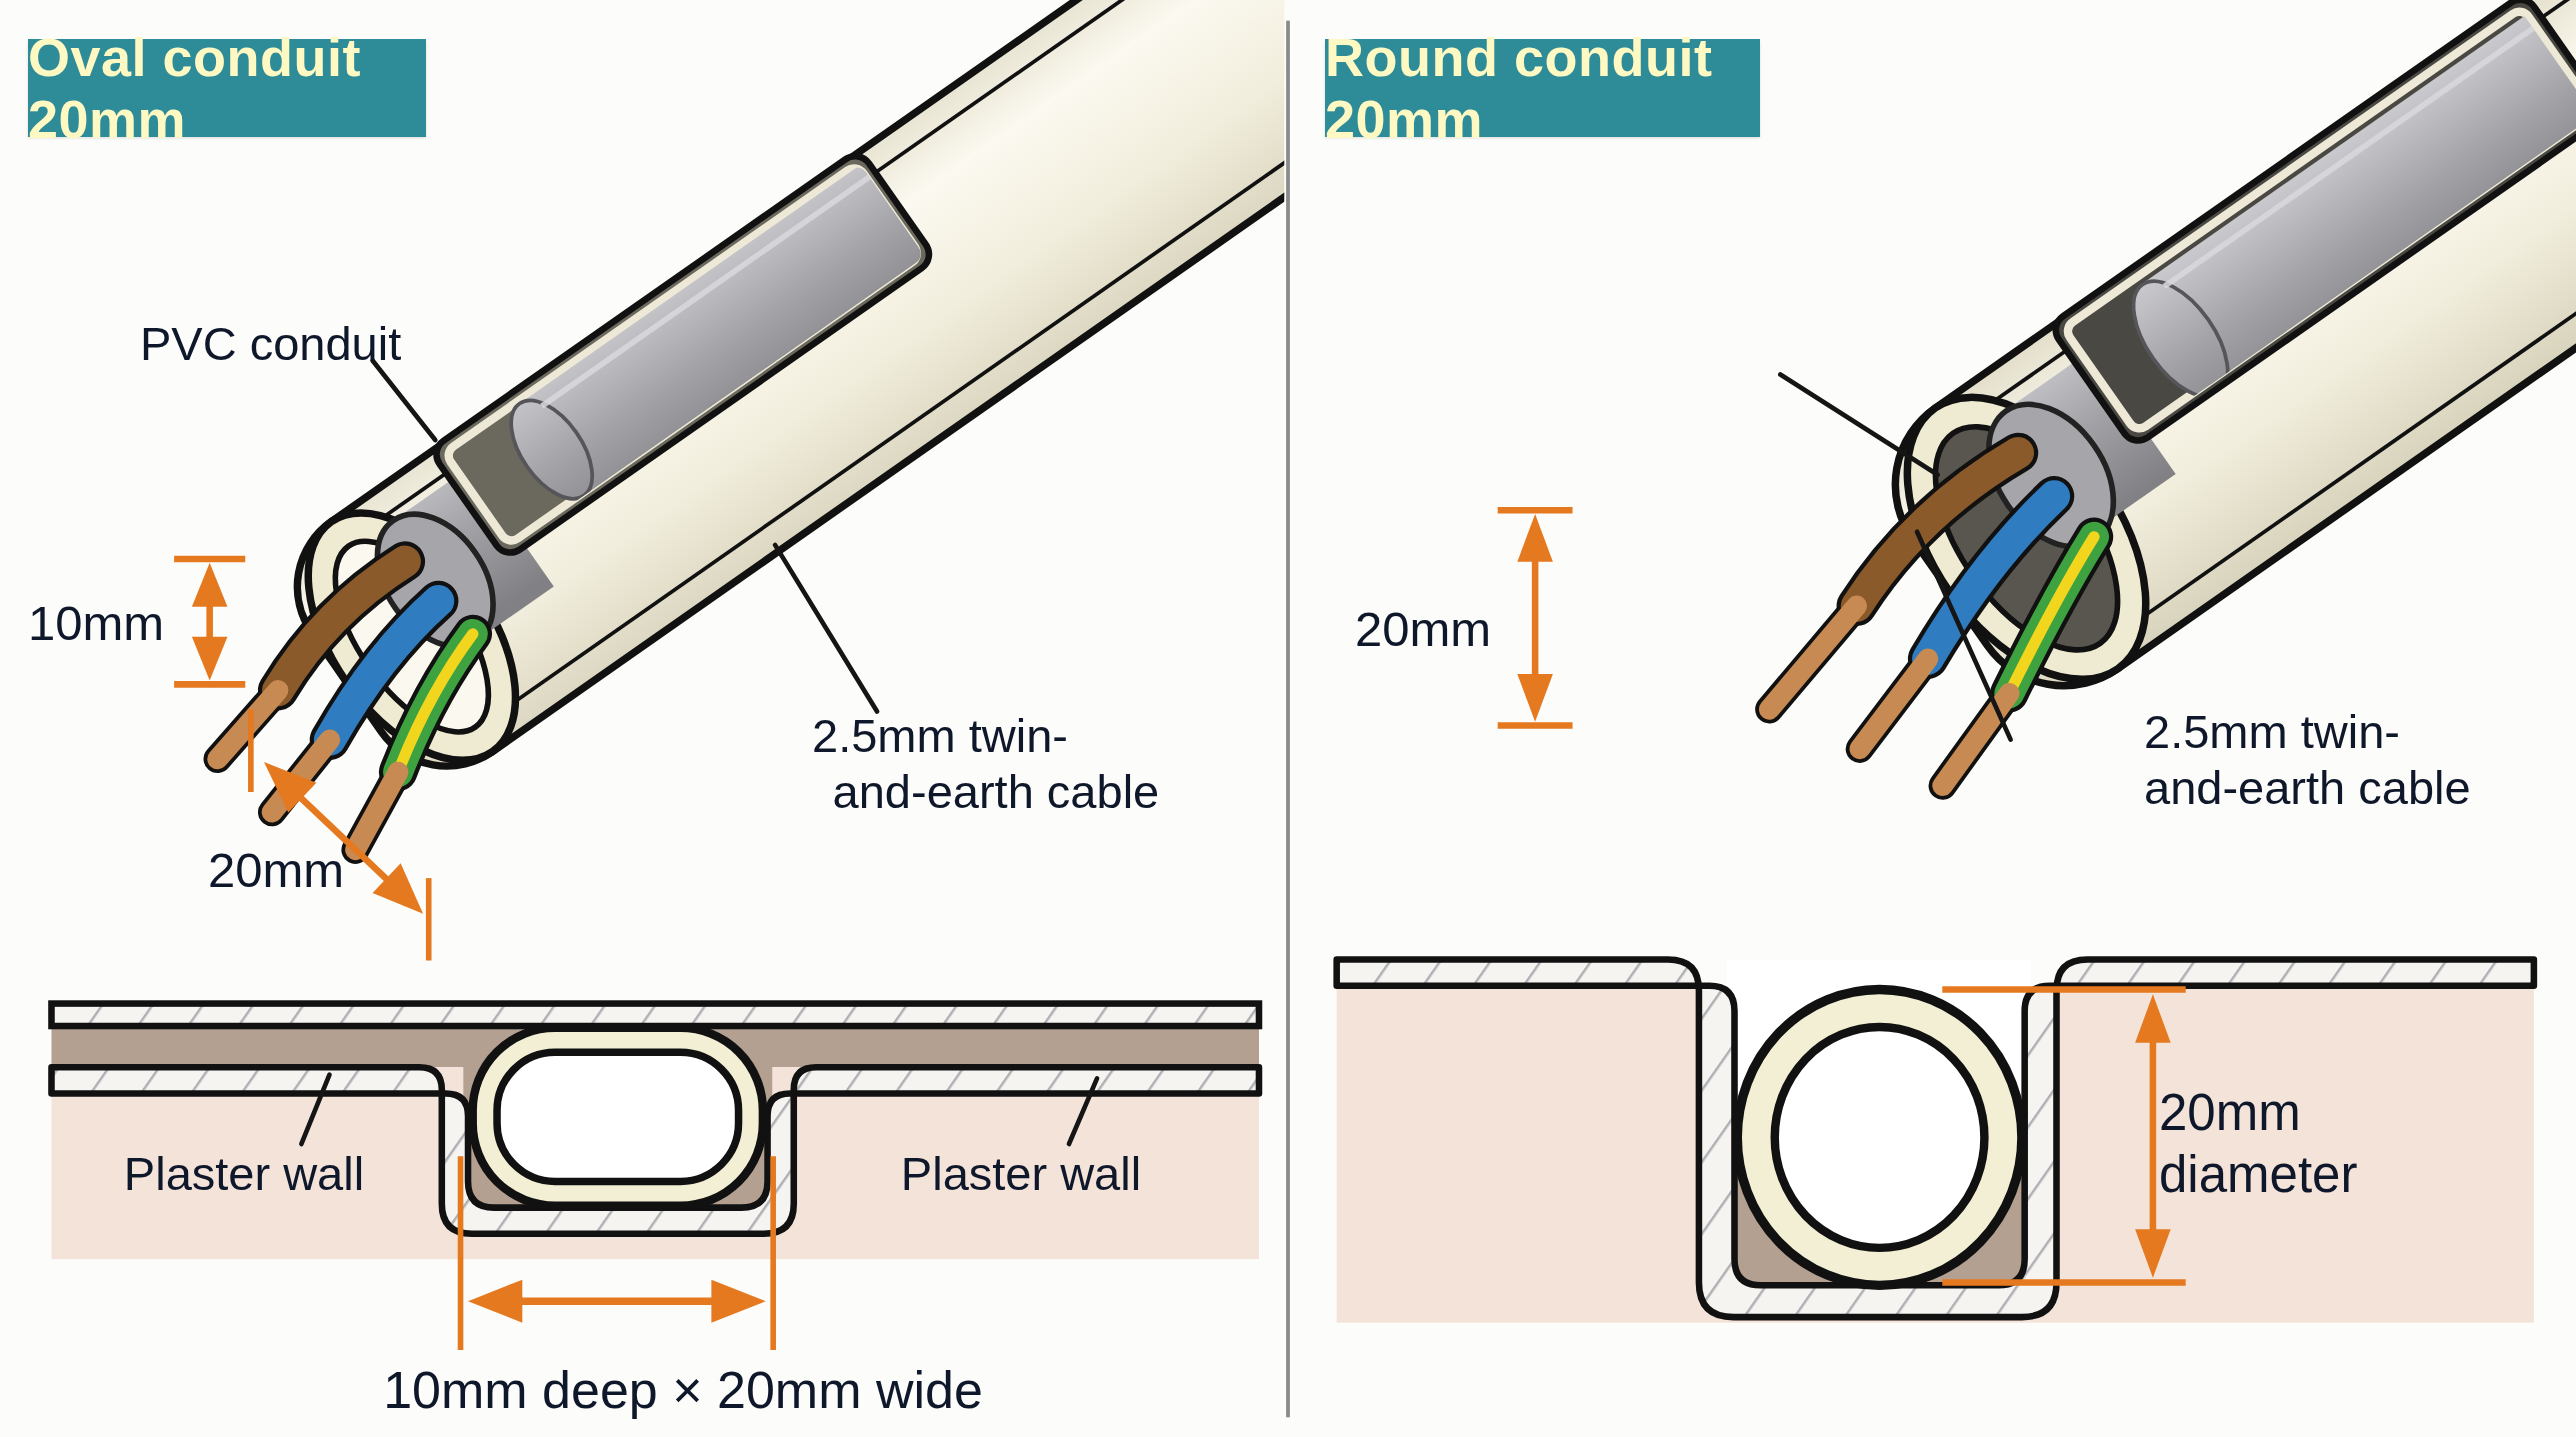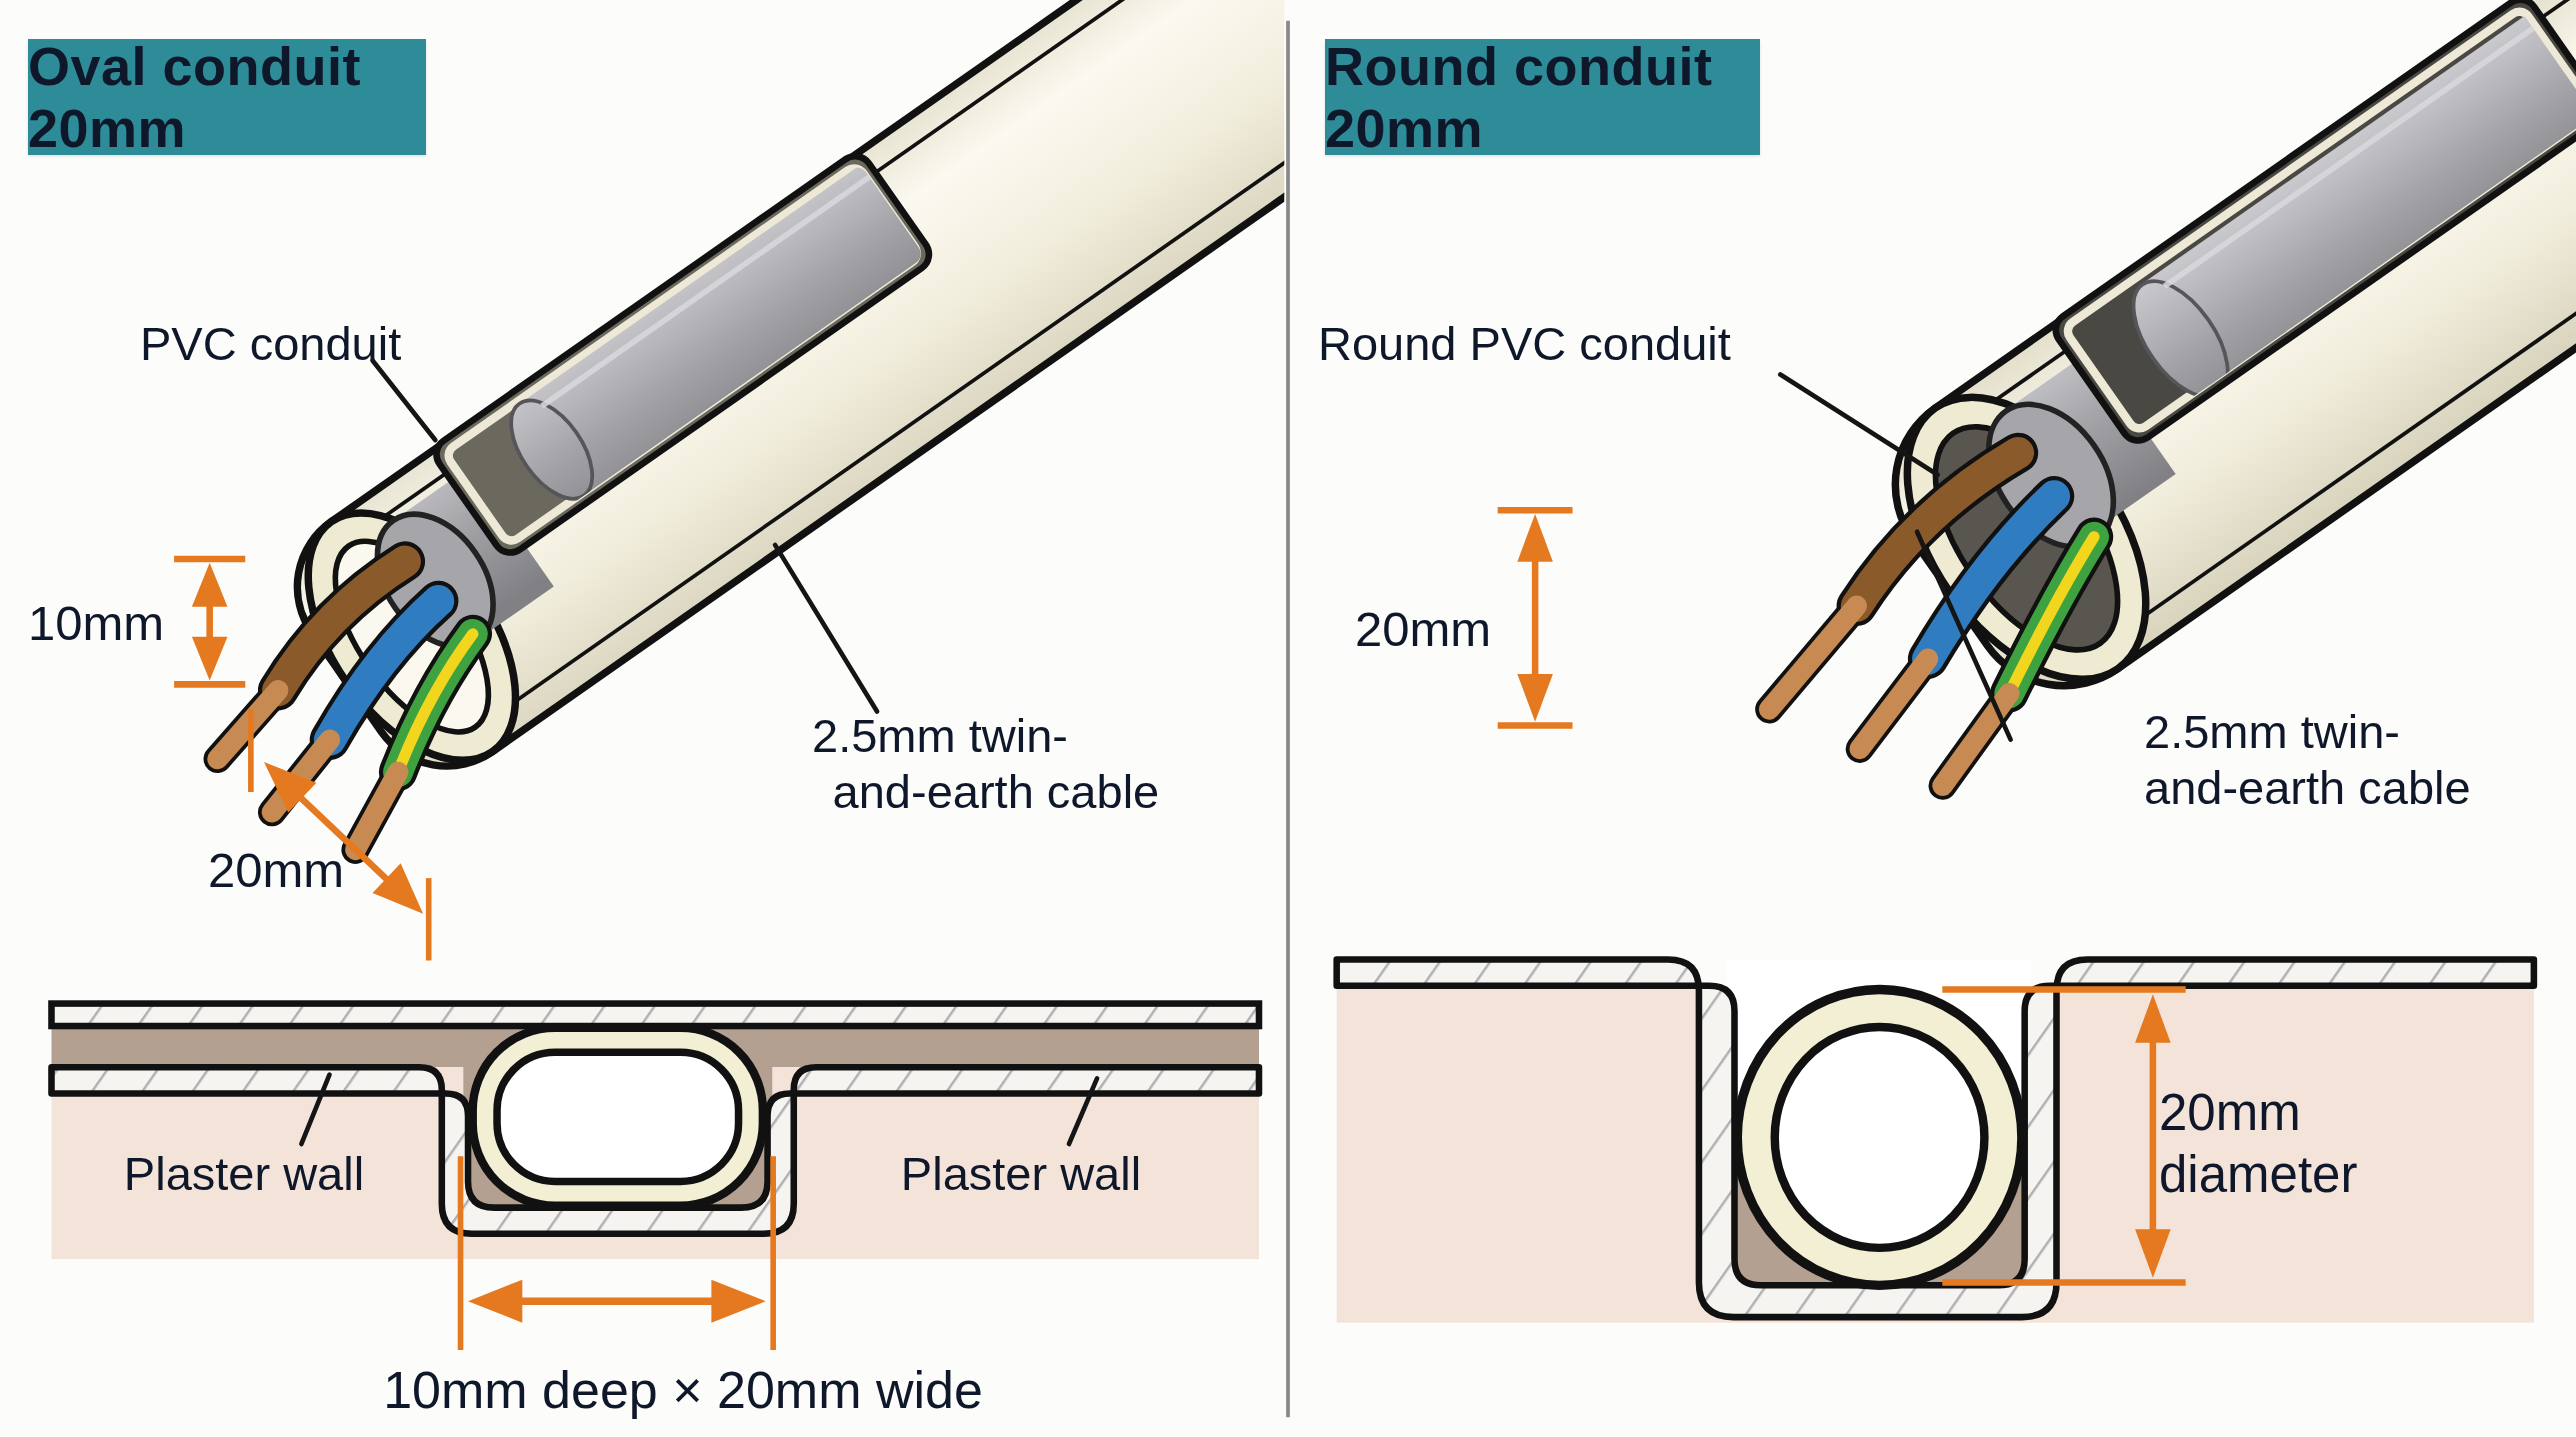--- a/index.html
+++ b/index.html
@@ -1,20 +1,20 @@
 <!DOCTYPE html>
 <html style="font-size:15px"><head>
 <meta charset="utf-8">
 <style>
   html,body{margin:0;padding:0;background:#ffffff;}
   body{width:2576px;height:1438px;overflow:hidden;font-family:"Liberation Sans",sans-serif;}
   .stage{position:relative;width:2576px;height:1438px;background:#FCFCFA;}
   svg.gfx{position:absolute;left:0;top:0;width:2576px;height:1438px;}
   .txt{position:absolute;color:#0f172a;white-space:nowrap;}
-  .banner{position:absolute;top:39px;height:116px;background:#2E8B98;color:#0f172a;
+  .banner{position:absolute;top:39px;height:98px;background:#2E8B98;color:#fef9c3;
           font-weight:bold;font-size:54px;display:flex;align-items:center;justify-content:center;
           letter-spacing:0.5px;box-shadow:0 1.9px 2.8px rgba(0,0,0,0.12);}
   .banner-left{left:28px;width:398px;}
   .banner-right{left:1325px;width:435px;}
   .lbl{font-size:47px;}
   .dim{font-size:49px;}
   .big-dim{font-size:52px;}
   .two-line{line-height:56px;}
   .indent2{padding-left:20.6px;}
 </style>
@@ -215,21 +215,20 @@
   <div>2.5mm twin-</div>
   <div class="indent2">and-earth cable</div>
 </div>
 
 <div class="txt lbl" style="left:70px;top:1146px;width:348px;text-align:center;">Plaster wall</div>
 
 <div class="txt lbl" style="left:847px;top:1146px;width:348px;text-align:center;">Plaster wall</div>
 
 <div class="txt big-dim" style="left:318px;top:1344px;width:730px;text-align:center;margin-top:16px;">10mm deep × 20mm wide</div>
 
-<div class="txt lbl" style="left:1318px;top:316px;">Round PVC conduit</div>
 
 <div class="txt dim" style="left:1355px;top:601px;width:133px;text-align:right;">20mm</div>
 
 <div class="txt lbl two-line" style="left:2144px;top:704px;">
   <div>2.5mm twin-</div>
   <div>and-earth cable</div>
 </div>
 
 <div class="txt dim two-line" style="left:2159px;top:1082px;line-height:62px;font-size:51px;">
   <div>20mm</div>

